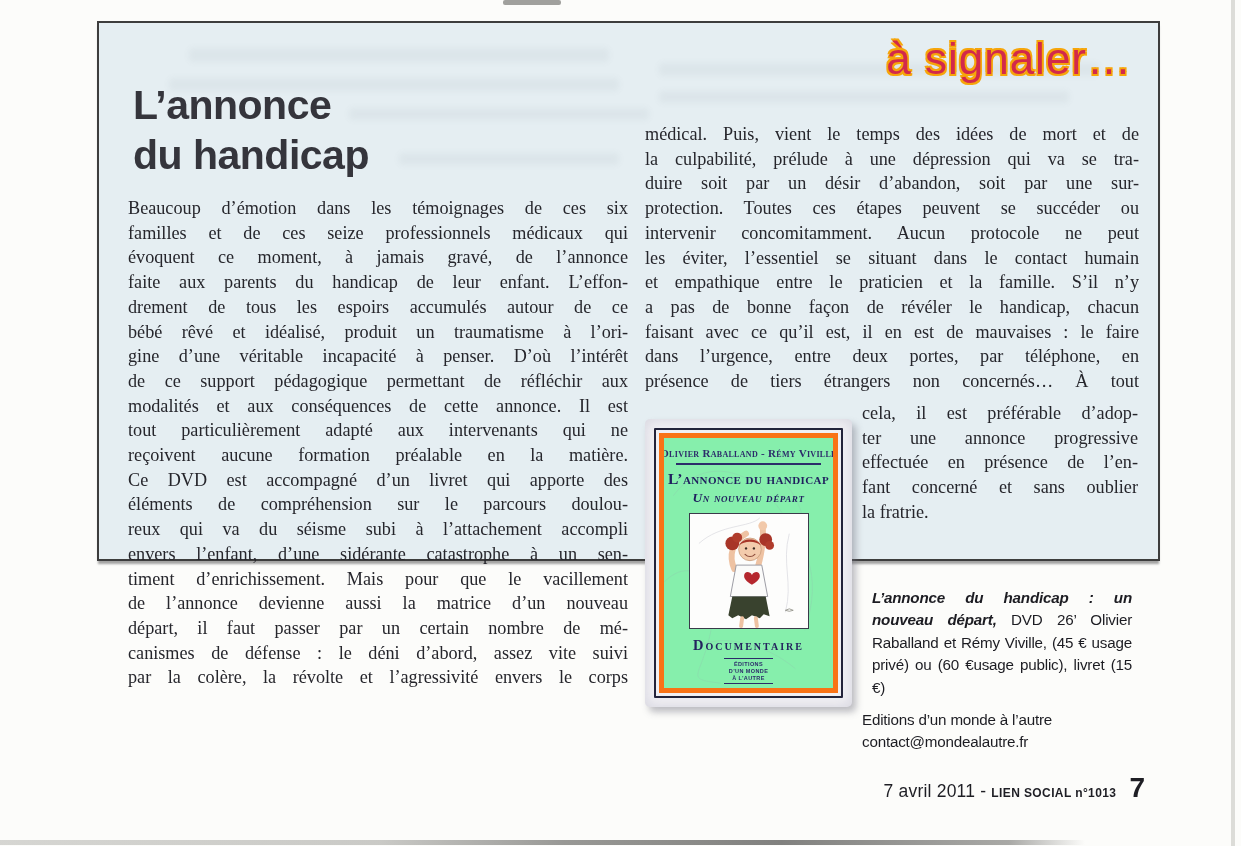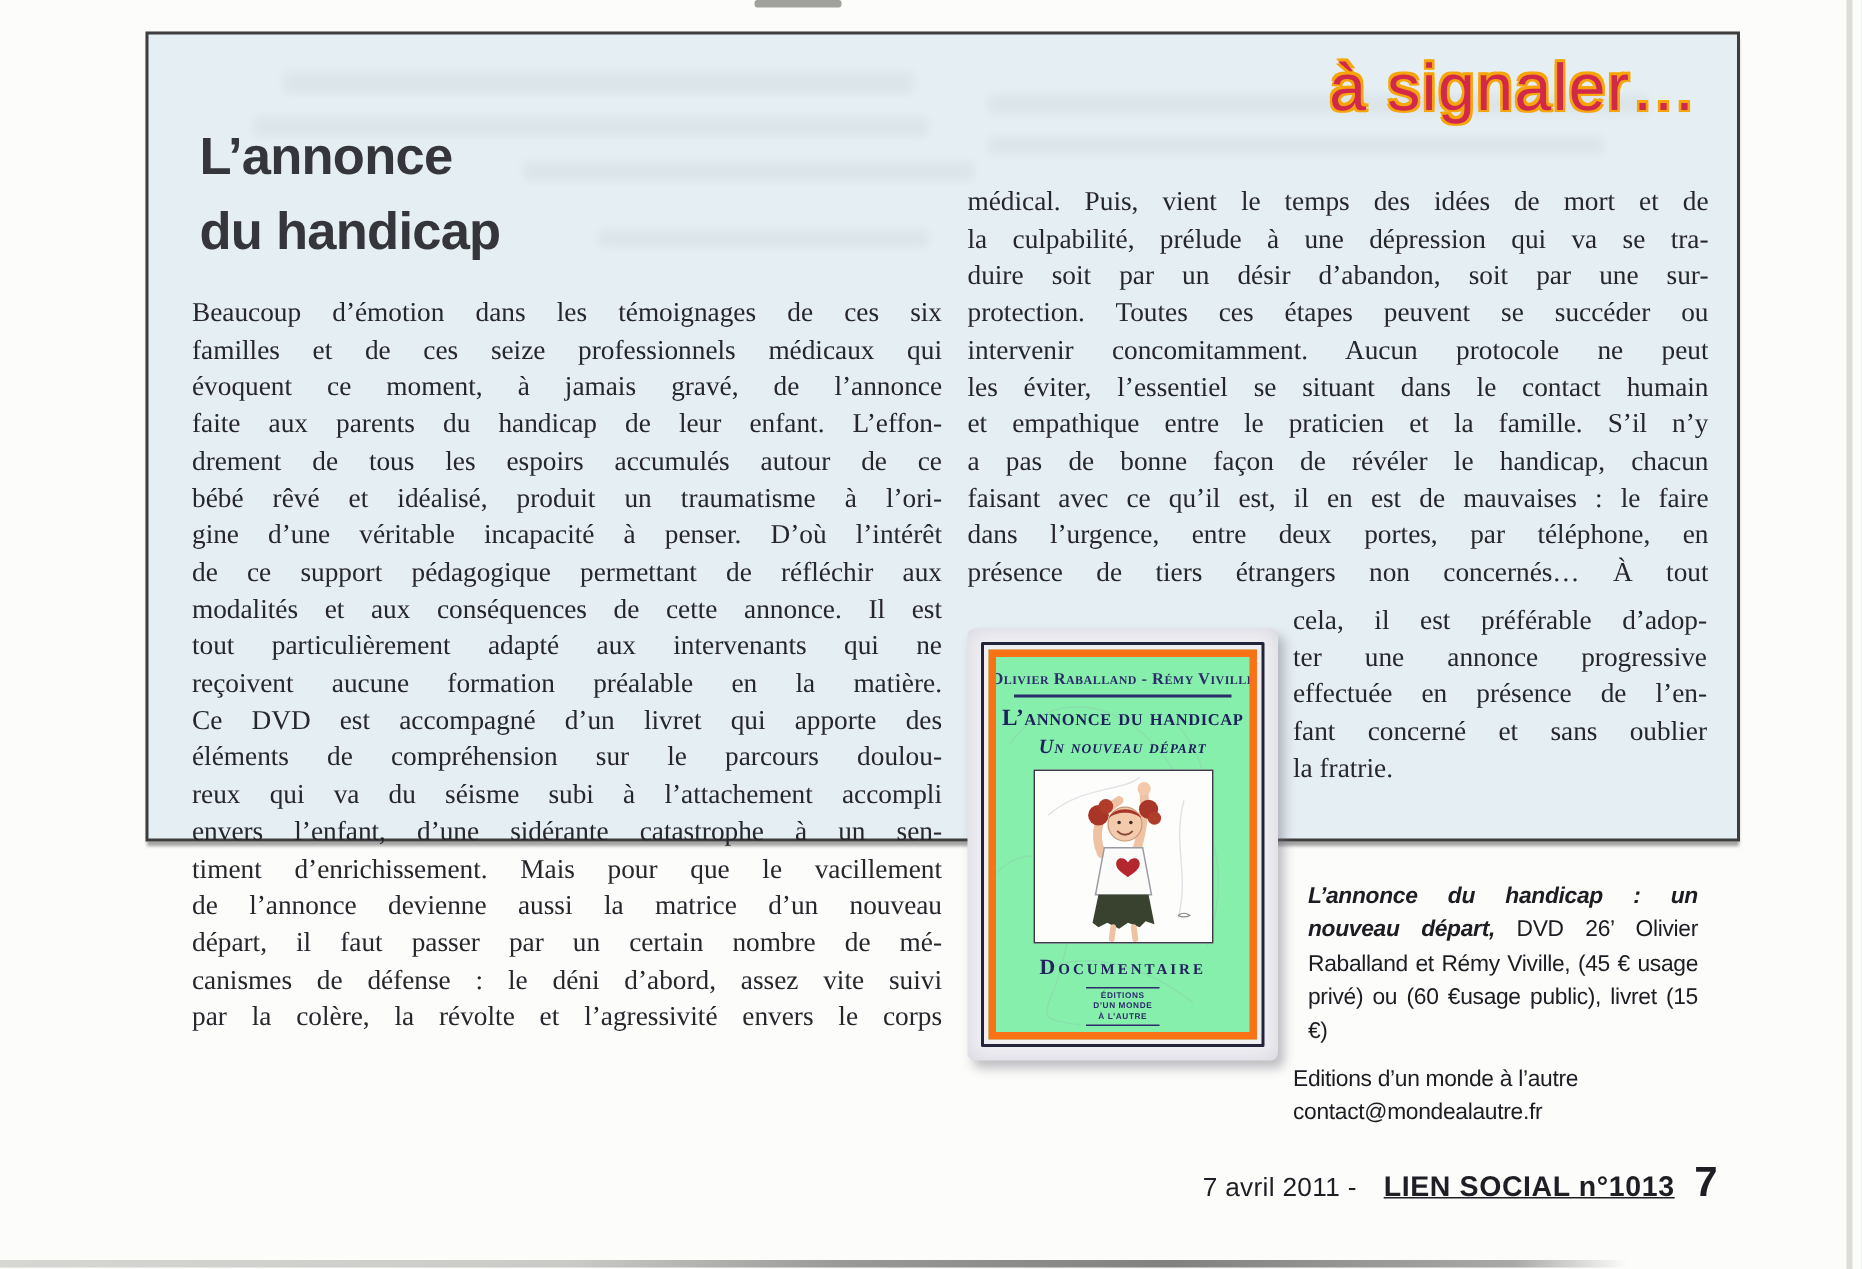--- a/index.html
+++ b/index.html
@@ -22,21 +22,21 @@
     box-shadow:0 4px 2px -1px rgba(90,90,90,.55);
   }
   .flag{
     position:absolute;top:14px;right:26px;
     font-size:44px;line-height:1;font-weight:400;letter-spacing:1px;
     color:#d2294b;
     text-shadow:1.6px 1.6px 0 #f6a50a,-1.6px -1.6px 0 #f6a50a,1.6px -1.6px 0 #f6a50a,-1.6px 1.6px 0 #f6a50a,0 0 2px #f6a50a;
   }
   .title{
     position:absolute;left:34px;top:57px;
-    font-size:35px;line-height:50px;font-weight:700;letter-spacing:-.5px;
+    font-size:41px;line-height:50px;font-weight:700;letter-spacing:-.5px;
     color:#35353c;white-space:pre-line;
   }
   .bodycol{
     position:absolute;overflow:hidden;
     font-family:"Liberation Serif", serif;
     font-size:18.2px;line-height:24.7px;color:#26262c;
   }
   .col-left{left:29px;top:173px;width:500px;}
   .col-right{left:546px;top:99px;width:494px;}
   .col-wrap{left:763px;top:378px;width:276px;}
@@ -91,21 +91,21 @@
   .caption-bold{font-weight:700;font-style:italic;}
   .caption-line{text-align:left;}
 
   
   .footer{
     position:absolute;left:580px;top:772px;width:565px;
     display:flex;align-items:baseline;justify-content:flex-end;
     color:#1e1e24;
   }
   .footer-date{font-size:17.5px;font-weight:400;letter-spacing:.2px;}
-  .footer-brand{font-size:19px;font-weight:700;letter-spacing:.4px;margin-left:18px;text-decoration:underline;}
+  .footer-brand{font-size:12px;font-weight:700;letter-spacing:.4px;margin-left:5px;}
   .footer-page{font-size:28px;font-weight:700;margin-left:13px;}
 </style>
 </head>
 <body>
 
 <div class="scan-smudge-top"></div>
 <div class="scan-edge-right"></div>
 <div class="scan-strip-bottom"></div>
 
 <div class="page-box">

